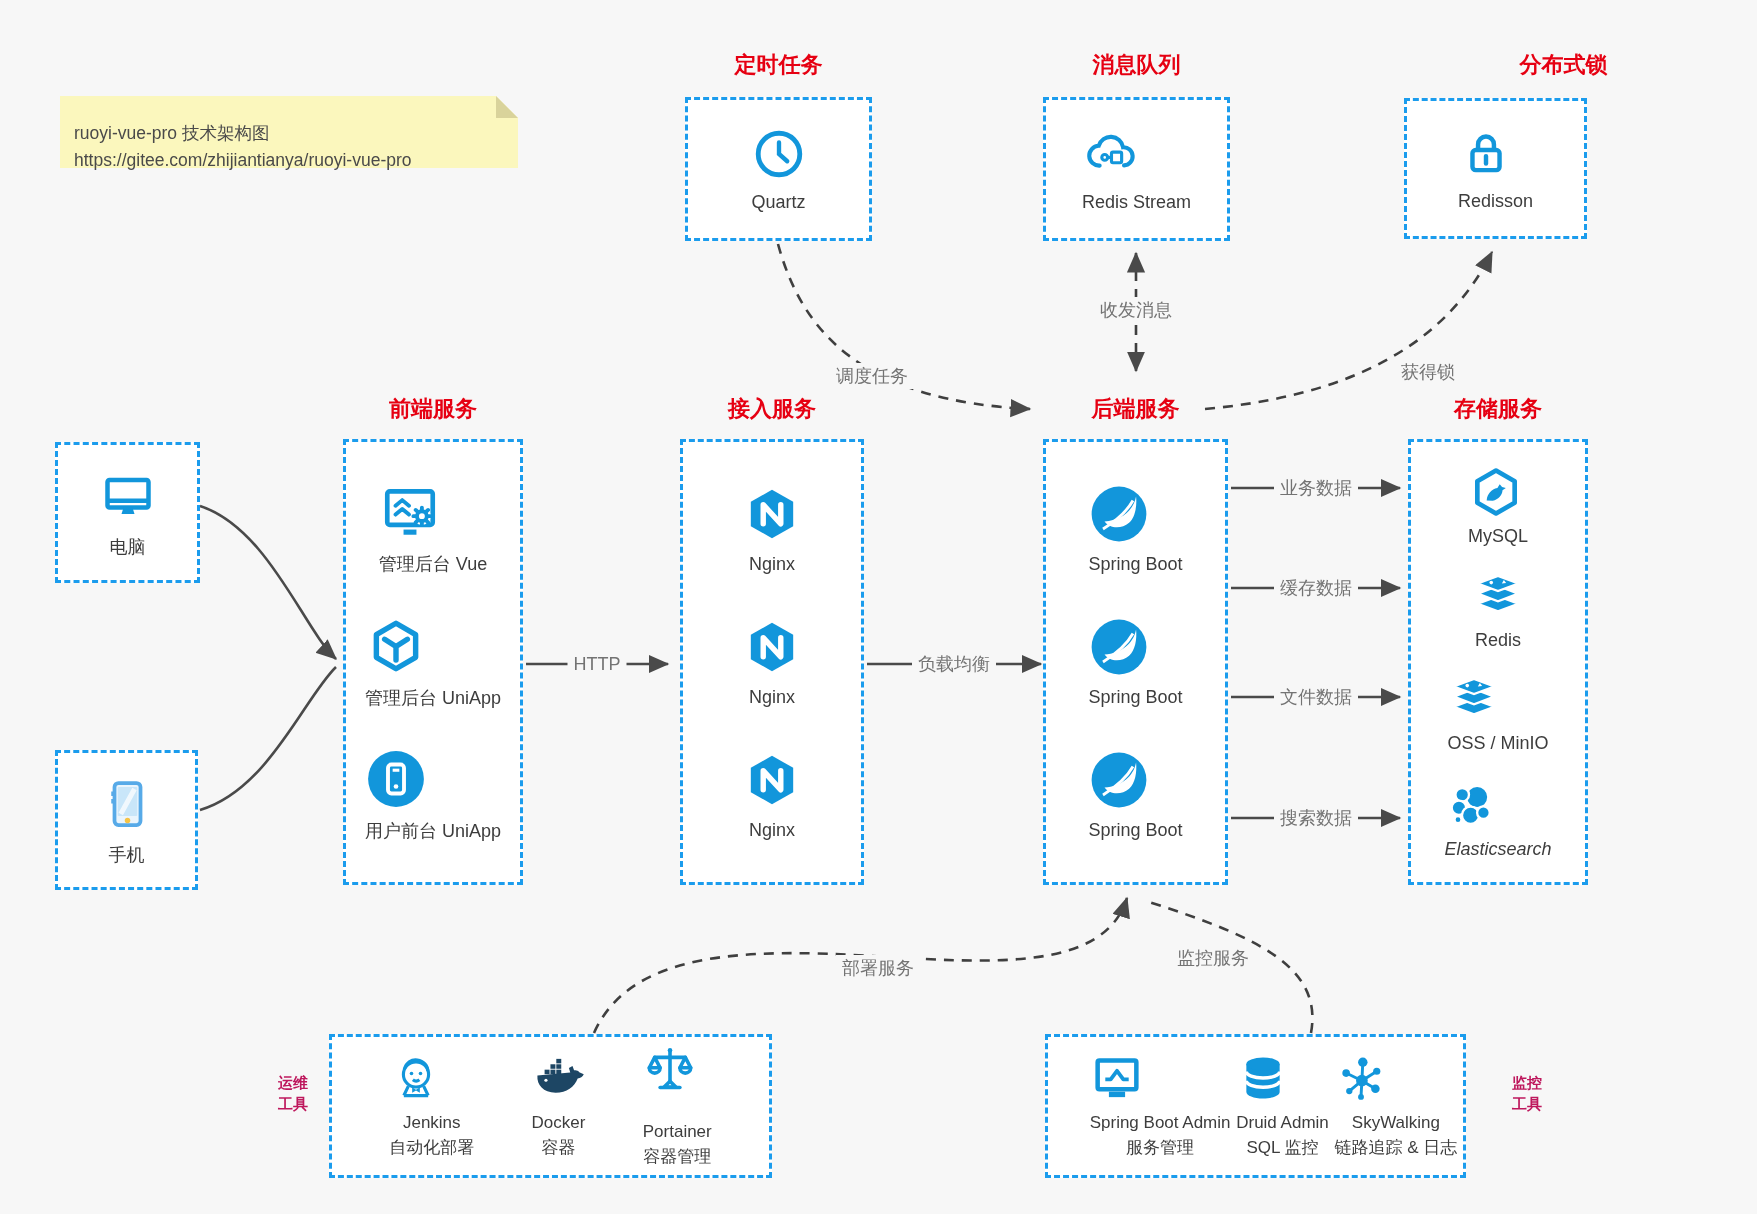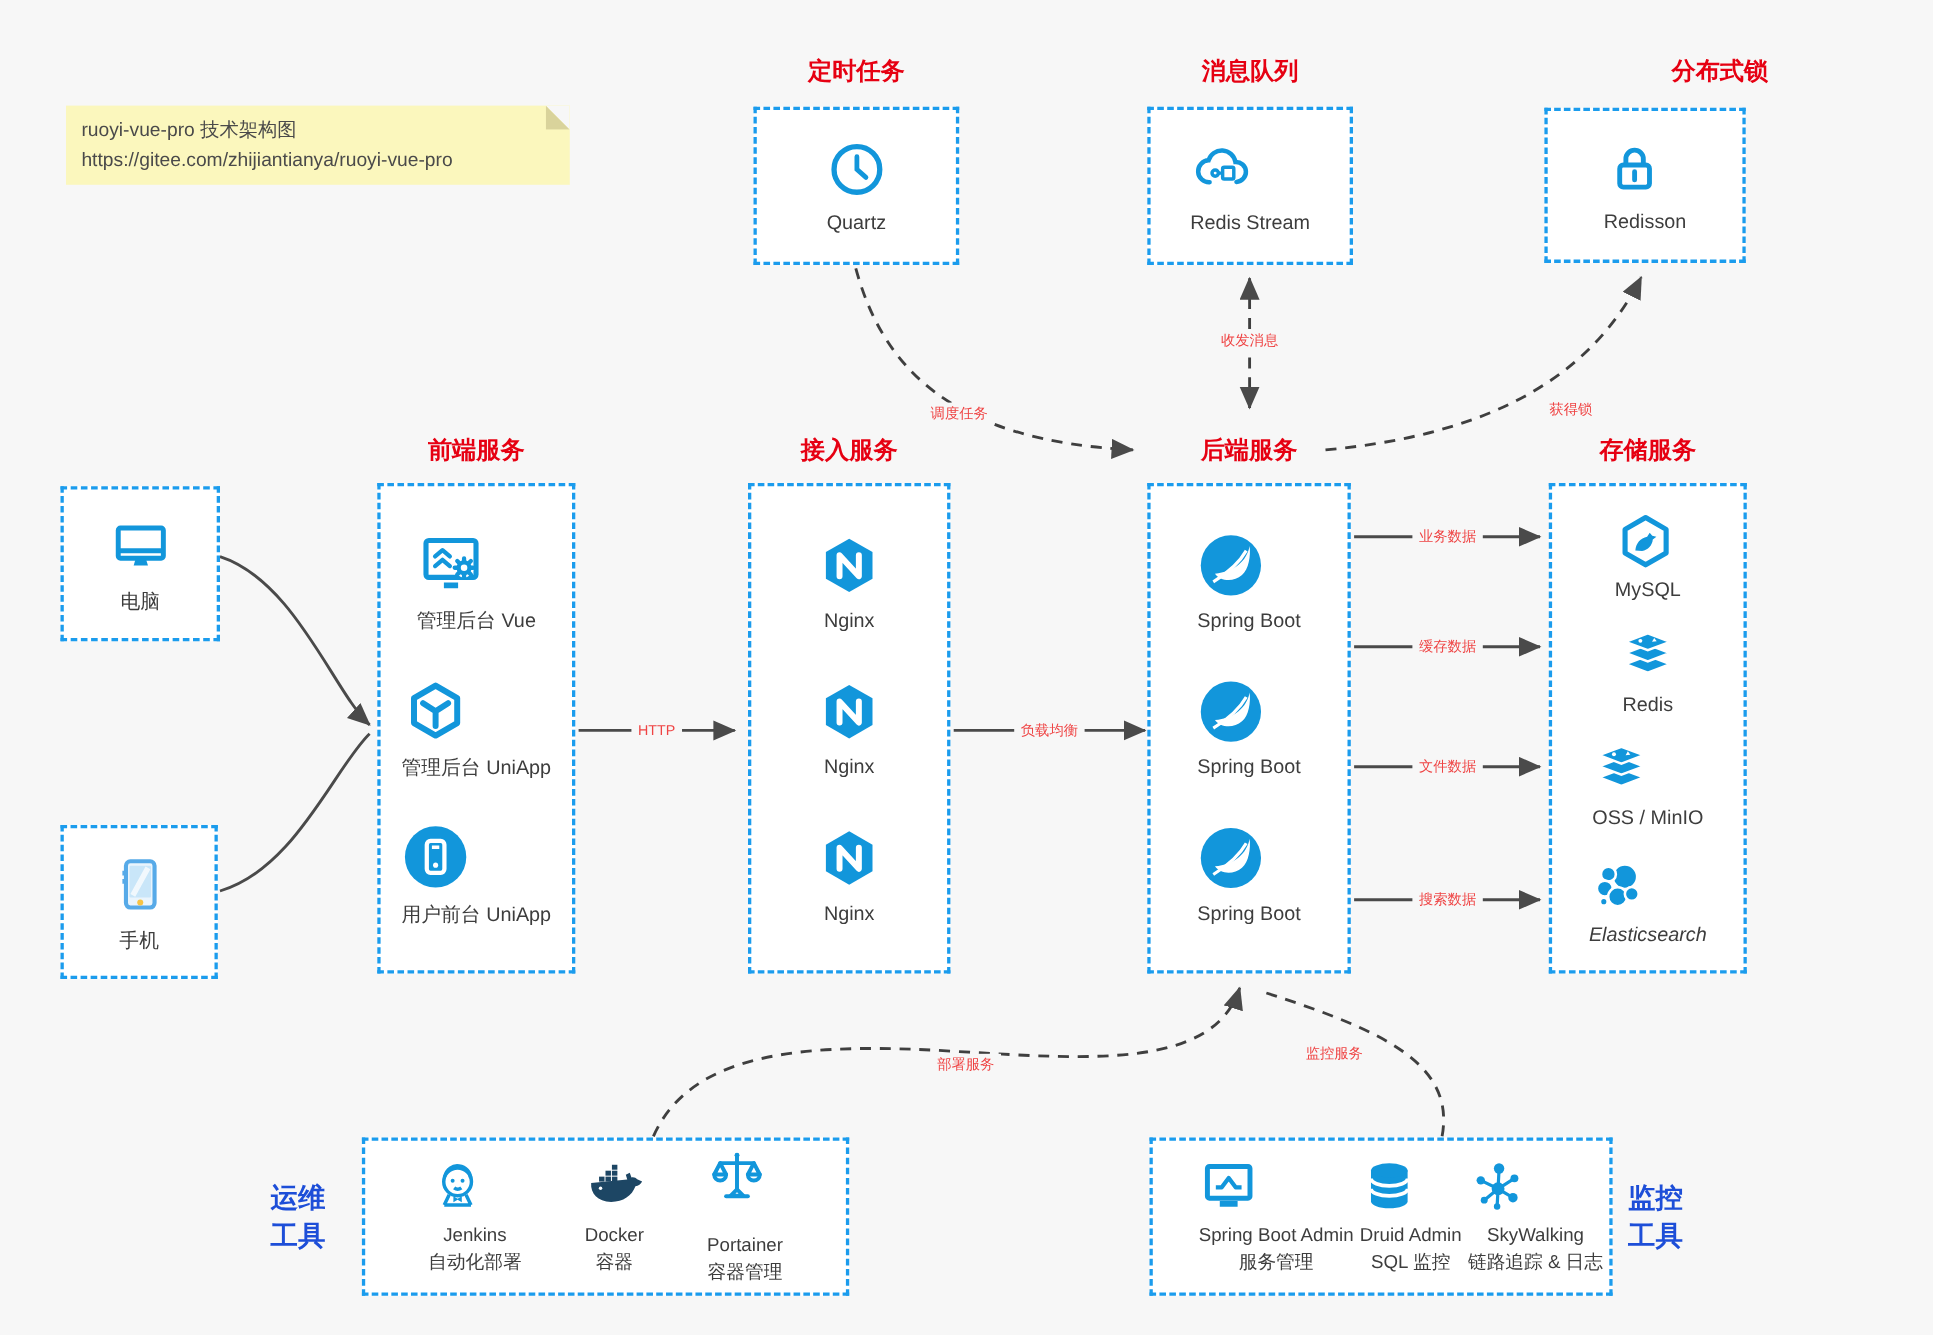--- a/index.html
+++ b/index.html
@@ -5,23 +5,23 @@
   html,body{margin:0;padding:0;background:#f7f7f7;font-family:"Liberation Sans",sans-serif;}
   #canvas{position:relative;width:1757px;height:1214px;background:#f7f7f7;overflow:hidden;}
   .svg-layer{position:absolute;left:0;top:0;width:1757px;height:1214px;pointer-events:none;}
   .group-title{position:absolute;color:#e60012;font-weight:bold;font-size:22px;text-align:center;white-space:nowrap;}
   .dash-box{position:absolute;background:#ffffff;border:3px dashed #1b9ced;box-sizing:border-box;}
   .vbox{display:flex;flex-direction:column;justify-content:space-evenly;align-items:center;}
   .hbox{display:flex;flex-direction:row;justify-content:space-evenly;align-items:center;}
   .item{display:flex;flex-direction:column;gap:9px;}
   .item-label{font-size:18px;color:#3d3d3d;white-space:nowrap;text-align:center;}
   .item-label2{font-size:17px;color:#3d3d3d;white-space:nowrap;text-align:center;line-height:1.45;}
-  .edge-label{position:absolute;transform:translate(-50%,-50%);background:#f7f7f7;padding:1px 6px;font-size:13px;color:#ef4444;white-space:nowrap;}
-  .side-label{position:absolute;color:#1d4ed8;font-weight:bold;font-size:25px;line-height:1.4;text-align:left;white-space:nowrap;}
-  .note{position:absolute;left:60px;top:96px;width:458px;height:72px;background:#fbf7bd;padding:9px 14px;box-sizing:border-box;font-size:17.5px;color:#4a4a4a;line-height:1.55;}
+  .edge-label{position:absolute;transform:translate(-50%,-50%);background:#f7f7f7;padding:1px 6px;font-size:18px;color:#737373;white-space:nowrap;}
+  .side-label{position:absolute;color:#be185d;font-weight:bold;font-size:15px;line-height:1.4;text-align:right;white-space:nowrap;}
+  .note{position:absolute;left:60px;top:96px;width:458px;height:72px;background:#fbf7bd;padding:24px 14px;box-sizing:border-box;font-size:17.5px;color:#4a4a4a;line-height:1.55;}
   .note::before{content:"";position:absolute;top:0;right:0;width:22px;height:22px;background:#f7f7f7;clip-path:polygon(0 0,100% 0,100% 100%);}
   .note::after{content:"";position:absolute;top:0;right:0;width:22px;height:22px;background:#d9d39b;clip-path:polygon(0 0,100% 100%,0 100%);}
 </style>
 </head>
 <body>
 
 <div id="canvas">
 
   <svg class="svg-layer" viewBox="0 0 1757 1214">
     <defs>

